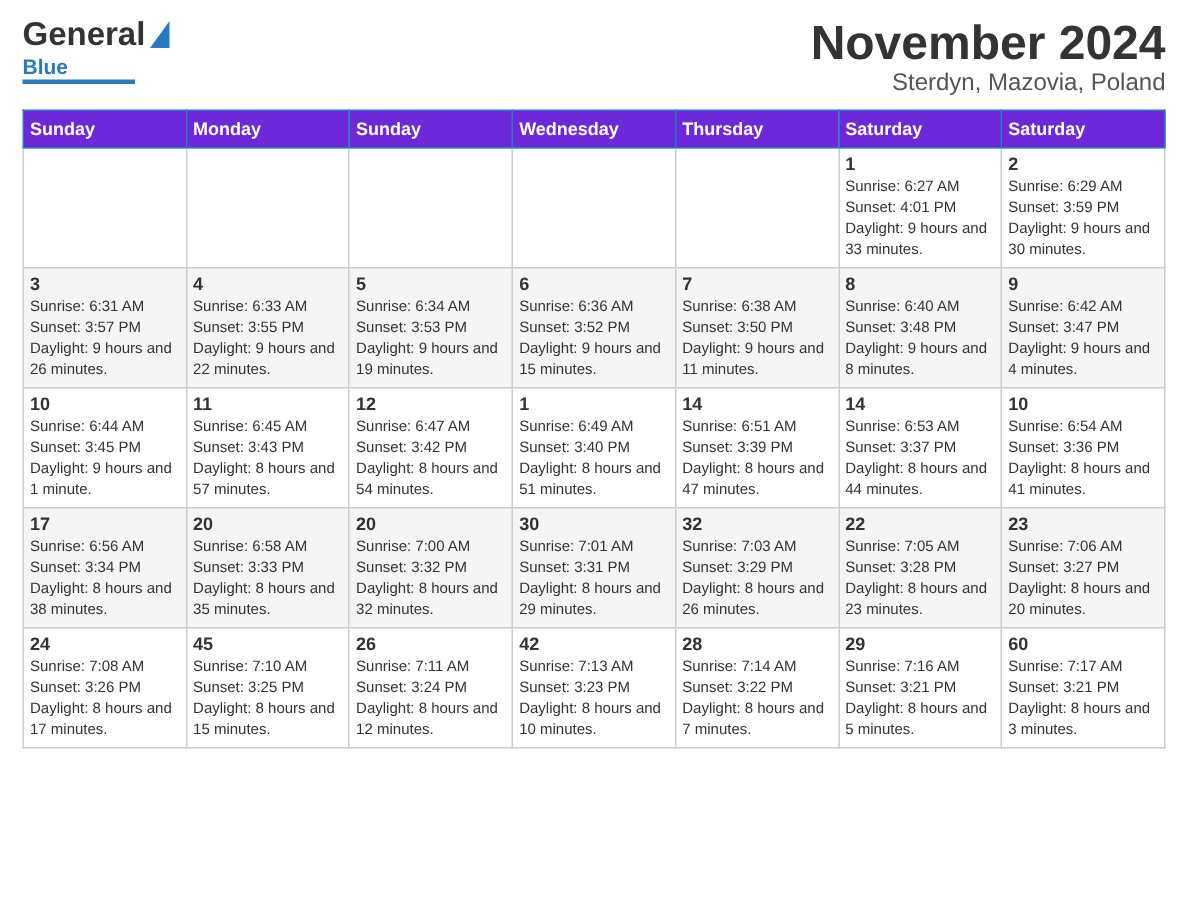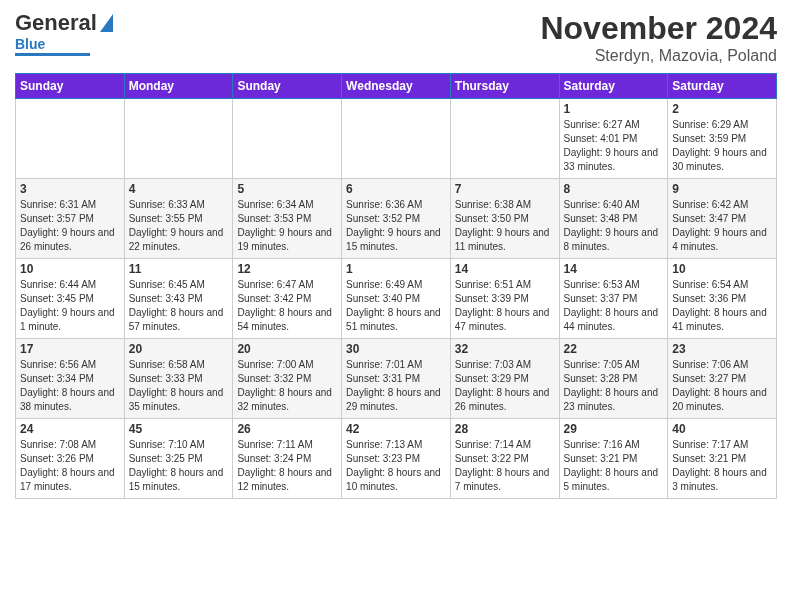--- a/index.html
+++ b/index.html
@@ -233,19 +233,19 @@
           </td>
           <td>
             <span class="day-num">28</span>
             <div class="cell-text">Sunrise: 7:14 AM<br>Sunset: 3:22 PM<br>Daylight: 8 hours and 7 minutes.</div>
           </td>
           <td>
             <span class="day-num">29</span>
             <div class="cell-text">Sunrise: 7:16 AM<br>Sunset: 3:21 PM<br>Daylight: 8 hours and 5 minutes.</div>
           </td>
           <td>
-            <span class="day-num">40</span>
+            <span class="day-num">60</span>
             <div class="cell-text">Sunrise: 7:17 AM<br>Sunset: 3:21 PM<br>Daylight: 8 hours and 3 minutes.</div>
           </td>
         </tr>
       </tbody>
   </table>
 </div>
 
 </body></html>

